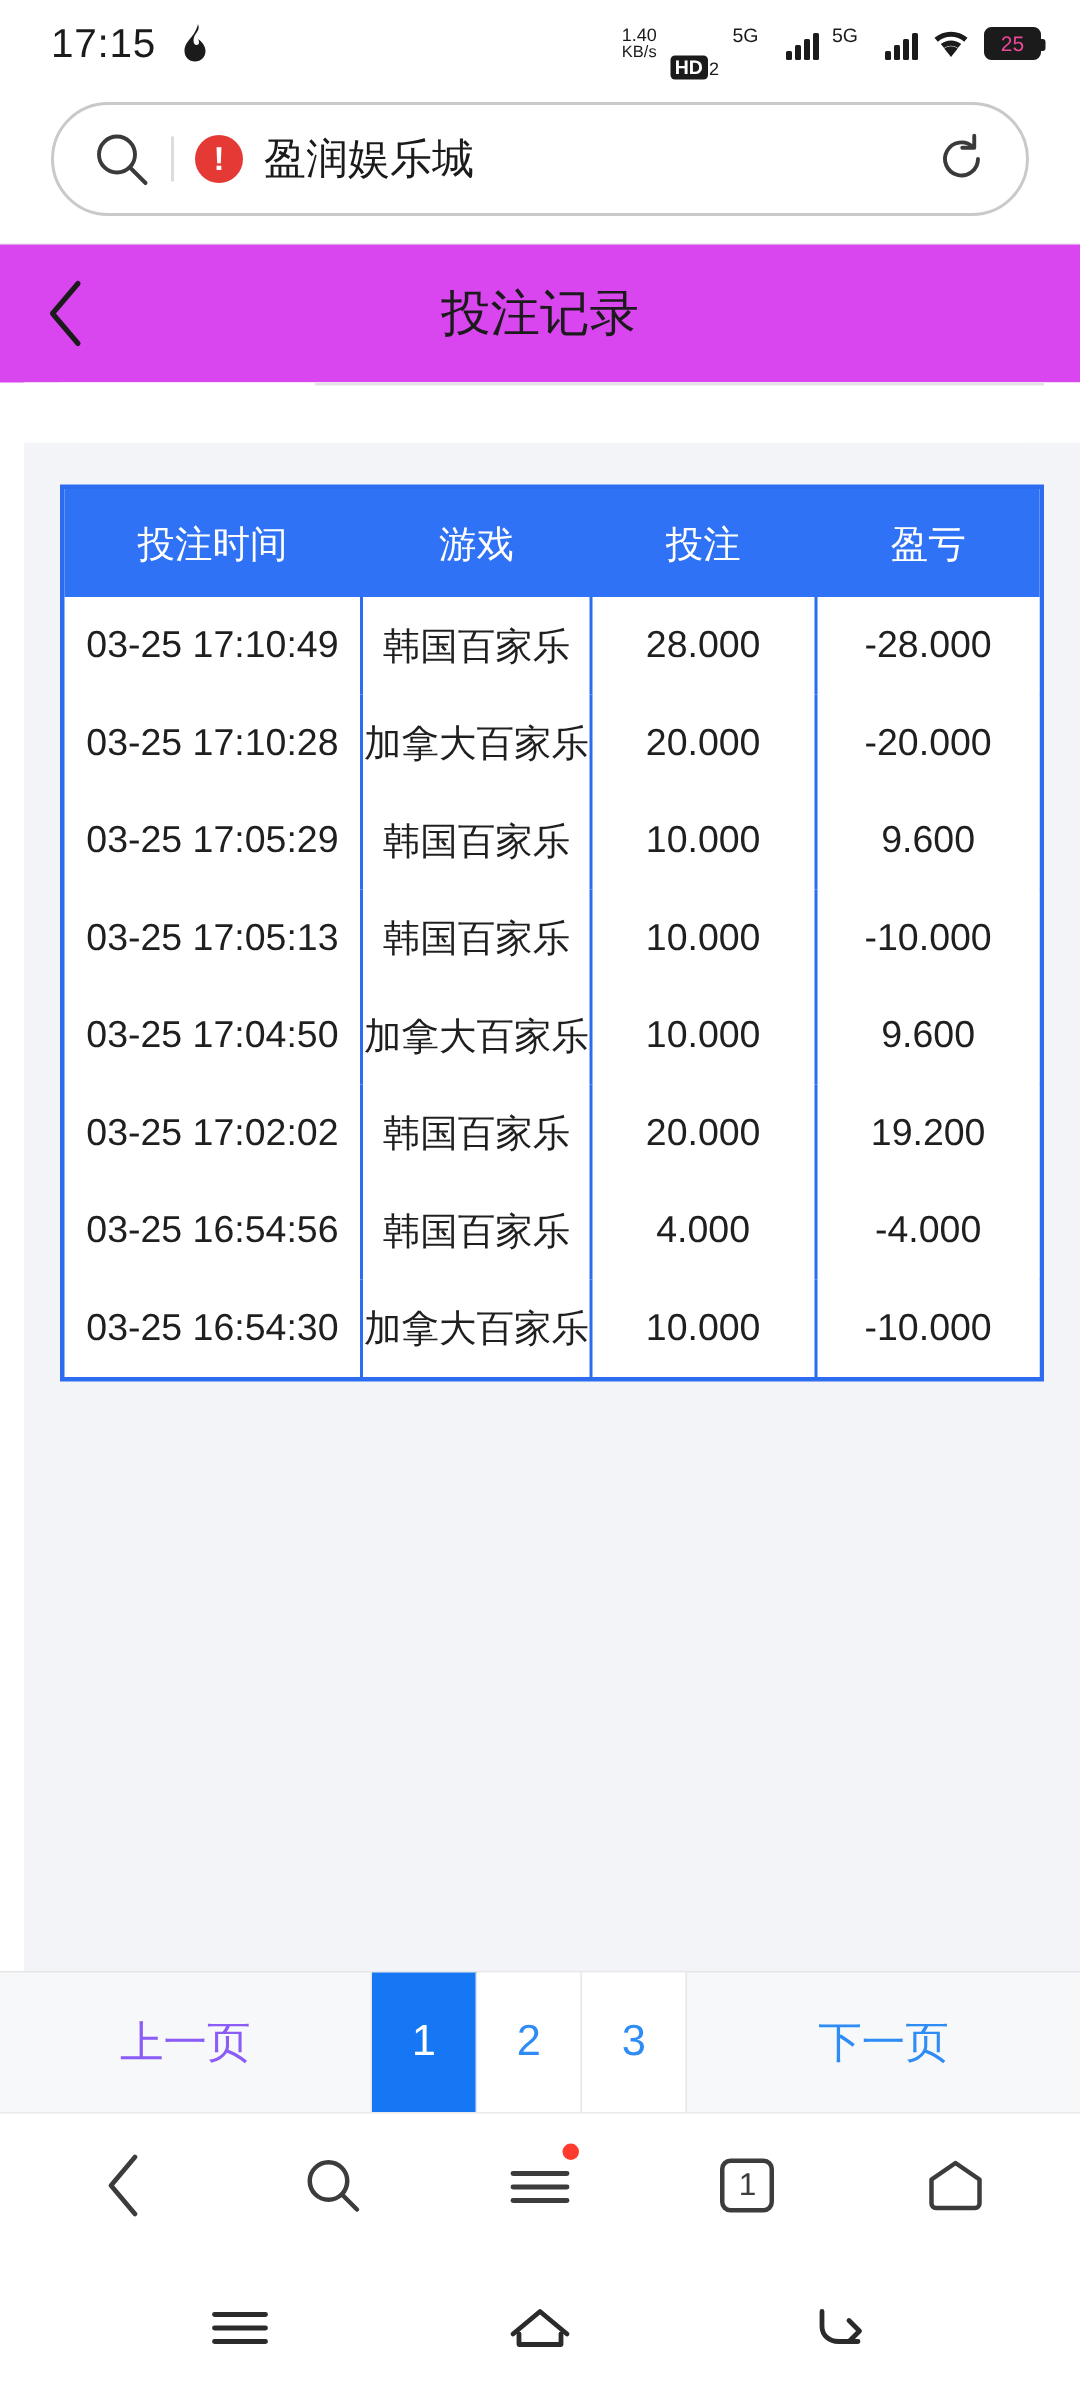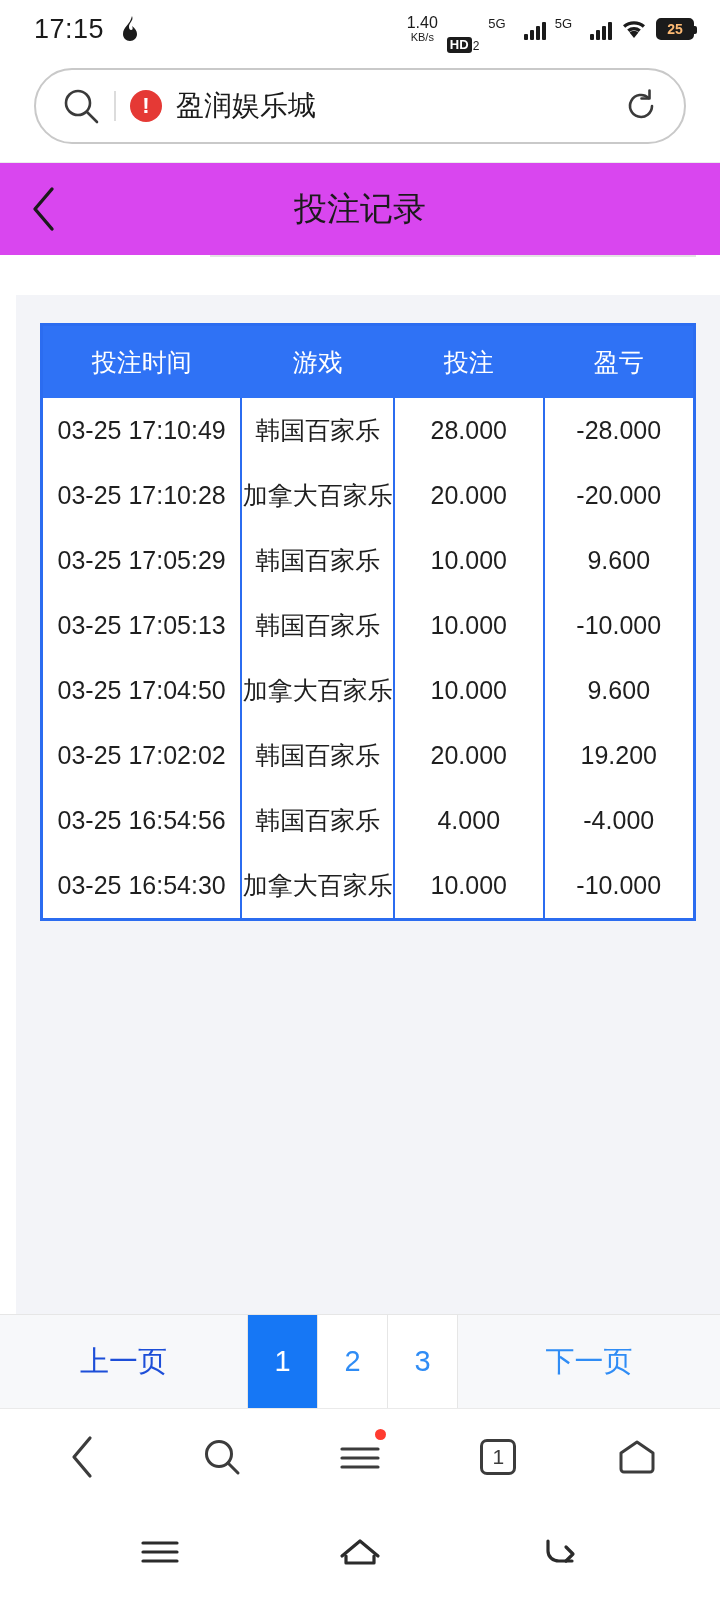--- a/index.html
+++ b/index.html
@@ -48,21 +48,21 @@
     align-items: center;
     gap: 9px;
   }
   .net-speed {
     display: flex;
     flex-direction: column;
     align-items: center;
     line-height: 1;
     color: #1b1b1b;
   }
-  .net-speed .v { font-size: 16px; }
+  .net-speed .v { font-size: 12px; }
   .net-speed .u { font-size: 11px; margin-top: 1px; }
   .hd-badge {
     display: flex;
     align-items: flex-end;
     gap: 1px;
   }
   .hd-box {
     background: #1b1b1b;
     color: #fff;
     font-size: 13px;
@@ -95,22 +95,22 @@
   .battery:after {
     content:"";
     position:absolute;
     right:-5px; top: 6px;
     width: 3px; height: 8px;
     background:#1b1b1b;
     border-radius: 0 2px 2px 0;
   }
   .battery span {
     font-size: 14px;
-    color:#fdba74;
-    font-weight: bold;
+    color:#ec4899;
+    font-weight: normal;
   }
 
   
   .browser-bar {
     padding: 10px 34px 18px;
     background:#fff;
     border-bottom: 1px solid #ececec;
   }
   .search-pill {
     height: 76px;
@@ -239,21 +239,21 @@
     align-items:center;
   }
   .pg-cell {
     height: 94px;
     display:flex;
     align-items:center;
     justify-content:center;
     font-size: 29px;
     border-right: 1px solid #e6e6e6;
   }
-  .pg-prev { flex: 0 0 248px; color:#1d4ed8; }
+  .pg-prev { flex: 0 0 248px; color:#8b5cf6; }
   .pg-num { flex: 0 0 70px; color:#2f8cf5; background:#fff; }
   .pg-num.active { background: #1677f5; color:#fff; }
   .pg-next { flex: 1; color:#2f8cf5; border-right:none; }
 
   
   .browser-nav {
     height: 96px;
     background:#ffffff;
     border-top: 1px solid #eaeaea;
     display:flex;

